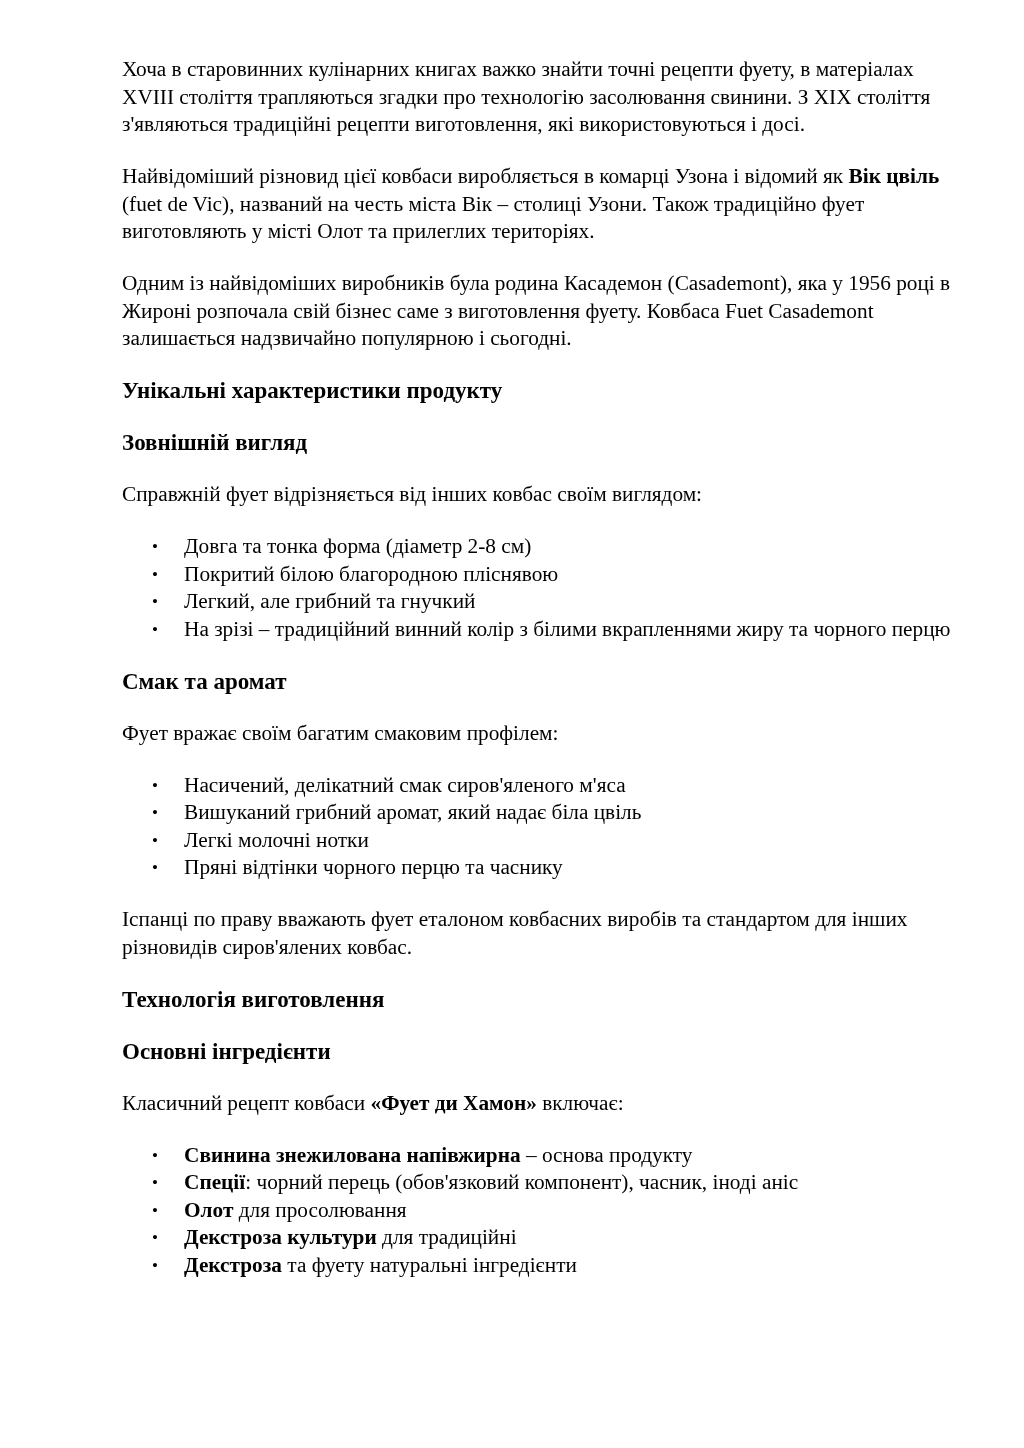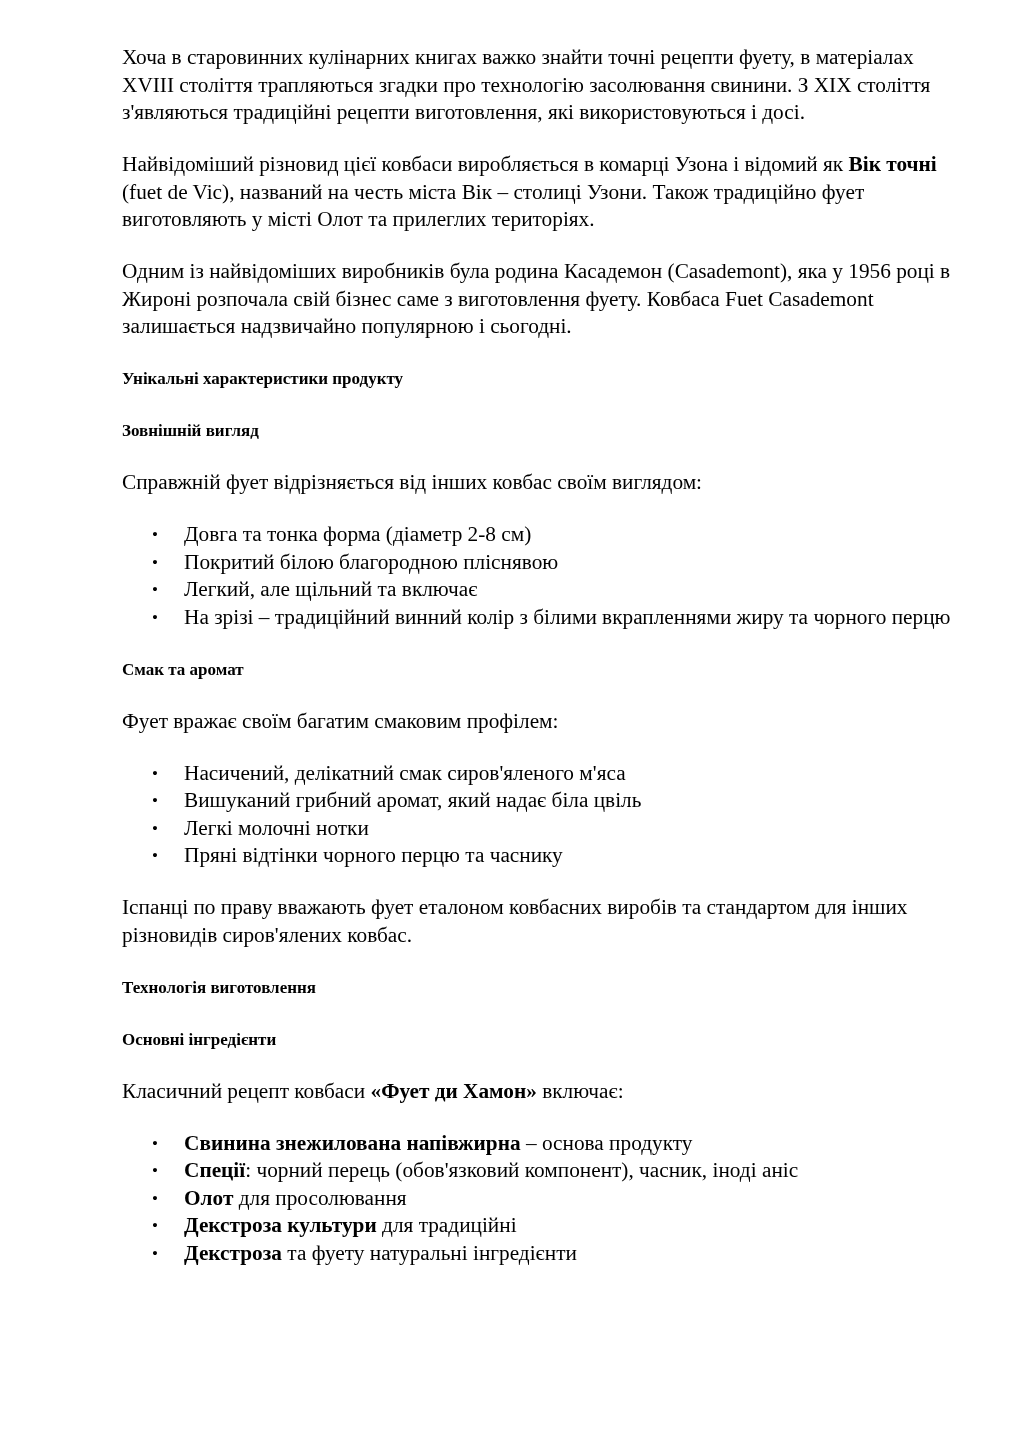--- a/index.html
+++ b/index.html
@@ -9,33 +9,33 @@
     }
     body {
       width: 1024px;
       height: 1448px;
       overflow: hidden;
       position: relative;
     }
     .page {
       position: absolute;
       left: 122px;
-      top: 44px;
+      top: 56px;
       width: 840px;
       font-family: "Liberation Serif", serif;
       font-size: 21.3px;
       line-height: 27.5px;
       color: #000000;
     }
     p {
       margin: 0 0 24.5px 0;
     }
     h3 {
       margin: 0 0 24.5px 0;
-      font-size: 17px;
+      font-size: 23px;
       line-height: 27.5px;
       font-weight: bold;
     }
     ul {
       margin: 0 0 24.5px 0;
       padding: 0;
       list-style: none;
     }
     ul li {
       position: relative;
@@ -49,34 +49,34 @@
     }
     b { font-weight: bold; }
   </style>
 </head>
 <body>
 
 <div class="page">
 
   <p>Хоча в старовинних кулінарних книгах важко знайти точні рецепти фуету, в матеріалах XVIII століття трапляються згадки про технологію засолювання свинини. З XIX століття з'являються традиційні рецепти виготовлення, які використовуються і досі.</p>
 
-  <p><span>Найвідоміший різновид цієї ковбаси виробляється в комарці Узона і відомий як </span><b>Вік точні</b><span> (fuet de Vic), названий на честь міста Вік – столиці Узони. Також традиційно фует виготовляють у місті Олот та прилеглих територіях.</span></p>
+  <p><span>Найвідоміший різновид цієї ковбаси виробляється в комарці Узона і відомий як </span><b>Вік цвіль</b><span> (fuet de Vic), названий на честь міста Вік – столиці Узони. Також традиційно фует виготовляють у місті Олот та прилеглих територіях.</span></p>
 
   <p>Одним із найвідоміших виробників була родина Касадемон (Casademont), яка у 1956 році в Жироні розпочала свій бізнес саме з виготовлення фуету. Ковбаса Fuet Casademont залишається надзвичайно популярною і сьогодні.</p>
 
   <h3>Унікальні характеристики продукту</h3>
 
   <h3>Зовнішній вигляд</h3>
 
   <p>Справжній фует відрізняється від інших ковбас своїм виглядом:</p>
 
   <ul>
     <li><span class="bullet">•</span><span>Довга та тонка форма (діаметр 2-8 см)</span></li>
     <li><span class="bullet">•</span><span>Покритий білою благородною пліснявою</span></li>
-    <li><span class="bullet">•</span><span>Легкий, але щільний та включає</span></li>
+    <li><span class="bullet">•</span><span>Легкий, але грибний та гнучкий</span></li>
     <li><span class="bullet">•</span><span>На зрізі – традиційний винний колір з білими вкрапленнями жиру та чорного перцю</span></li>
   </ul>
 
   <h3>Смак та аромат</h3>
 
   <p>Фует вражає своїм багатим смаковим профілем:</p>
 
   <ul>
     <li><span class="bullet">•</span><span>Насичений, делікатний смак сиров'яленого м'яса</span></li>
     <li><span class="bullet">•</span><span>Вишуканий грибний аромат, який надає біла цвіль</span></li>

